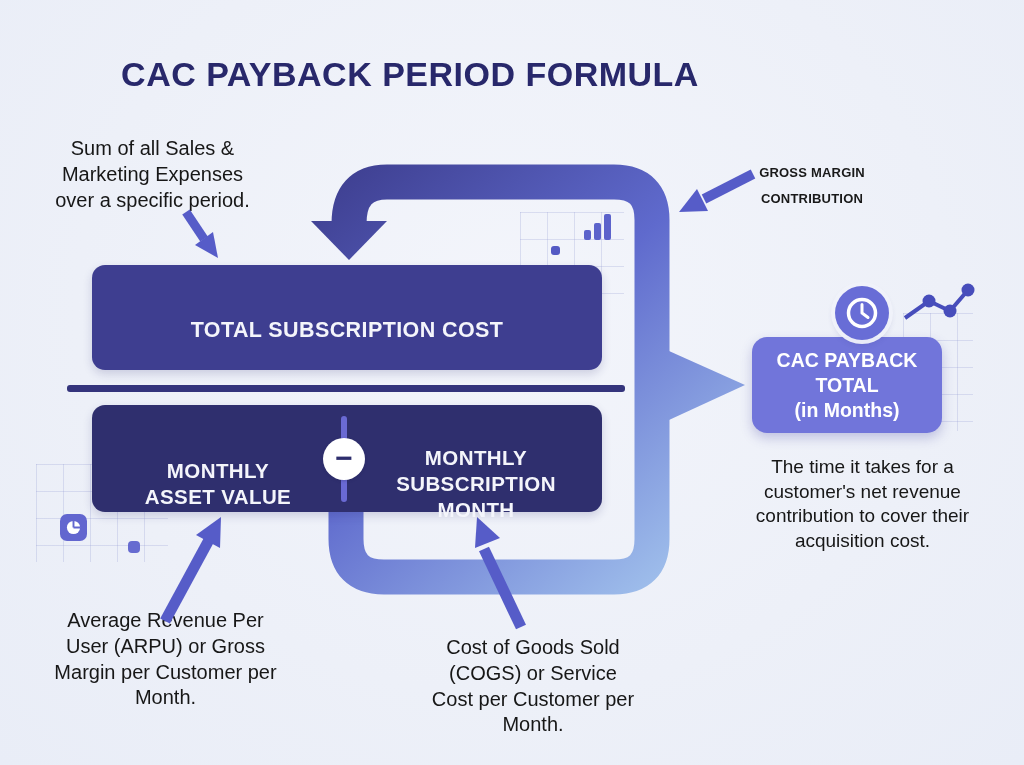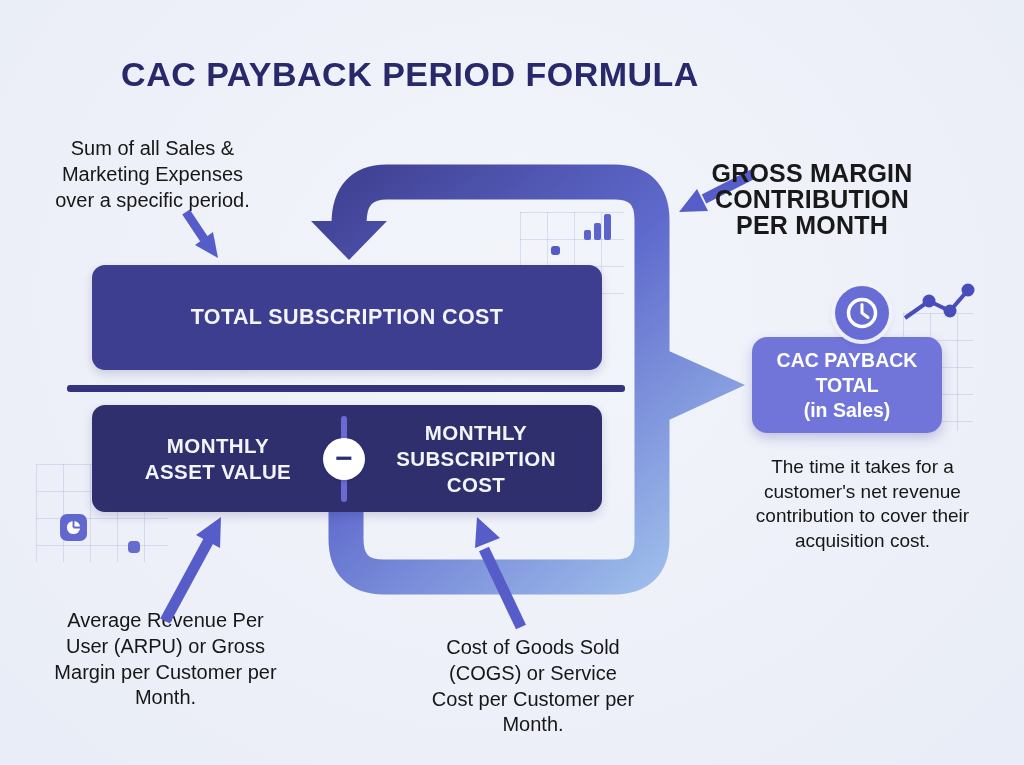--- a/index.html
+++ b/index.html
@@ -25,21 +25,21 @@
   }
   .svg-layer{left:0; top:0; z-index:1;}
   .box{
     border-radius:13px; z-index:2;
     box-shadow:0 4px 10px rgba(40,40,110,.18);
     display:flex; align-items:center; justify-content:center;
   }
   .numerator-box{left:92px; top:265px; width:510px; height:105px; background:#3e3e90;}
   .denominator-box{left:92px; top:405px; width:510px; height:107px; background:#2f2f6e;}
   .box-label{
-    color:#f4f5fb; font-weight:700; text-align:center; letter-spacing:.4px;
+    color:#f4f5fb; font-weight:700; text-align:center; letter-spacing:.4px;margin-top:25px;
   }
   .numerator-label{font-size:21.5px;}
   .den-left{left:120px; top:433px; width:196px; font-size:20.5px; line-height:26px; z-index:3;}
   .den-right{left:386px; top:420px; width:180px; font-size:20.5px; line-height:26px; z-index:3;}
   .divider-line{left:341px; top:416px; width:6px; height:86px; background:#6a6ad4; border-radius:3px; z-index:3;}
   .minus-circle{
     left:323px; top:438px; width:42px; height:42px; background:#ffffff; border-radius:50%;
     z-index:4; display:flex; align-items:center; justify-content:center;
     box-shadow:0 1px 3px rgba(30,30,80,.25);
   }
@@ -51,21 +51,21 @@
     display:flex; flex-direction:column; align-items:center; justify-content:center;
   }
   .result-line{color:#ffffff; font-weight:700; font-size:19.5px; line-height:25px; text-align:center;}
   .clock-badge{
     left:835px; top:286px; width:54px; height:54px; border-radius:50%; background:#686dd6; z-index:3;
     box-shadow:0 0 0 4px rgba(240,242,250,.95), 0 3px 7px rgba(60,60,140,.3);
     display:flex; align-items:center; justify-content:center;
   }
   .gross-margin{
     left:707px; top:160px; width:210px; text-align:center; z-index:2;
-    color:#191919; font-weight:700; font-size:25px; line-height:26px; letter-spacing:.2px;
+    color:#191919; font-weight:700; font-size:13px; line-height:26px; letter-spacing:.2px;
   }
   .note-numerator{left:55px; top:136px; width:195px;}
   .note-result{left:750px; top:455px; width:225px; font-size:19px;}
   .note-arpu{left:48px; top:608px; width:235px;}
   .note-cogs{left:428px; top:635px; width:210px;}
   .bar-chart-deco{left:584px; top:214px; display:flex; align-items:flex-end; gap:3px; z-index:1;}
   .bar-chart-deco i{display:block; width:7px; background:#5c63cb; border-radius:2px;}
   .dot-deco{background:#545ac4; border-radius:3px; z-index:1;}
   .dot1{left:551px; top:246px; width:9px; height:9px;}
   .dot2{left:128px; top:541px; width:12px; height:12px; border-radius:4px; background:#666bd0;}
@@ -155,40 +155,39 @@
     <div>MONTHLY</div>
     <div>ASSET VALUE</div>
   </div>
   <div class="abs divider-line"></div>
   <div class="abs minus-circle">
     <span class="minus-glyph">−</span>
   </div>
   <div class="abs box-label den-right">
     <div>MONTHLY</div>
     <div>SUBSCRIPTION</div>
-    <div>COST</div>
+    <div>MONTH</div>
   </div>
 
   <div class="abs gross-margin">
     <div>GROSS MARGIN</div>
     <div>CONTRIBUTION</div>
-    <div>PER MONTH</div>
   </div>
 
   <div class="abs clock-badge">
     <svg width="54" height="54" viewBox="0 0 54 54">
       <circle cx="27" cy="27" r="13.5" fill="none" stroke="#ffffff" stroke-width="3.5"></circle>
       <path d="M27 27 L27 18.5 M27 27 L33 31.5" stroke="#ffffff" stroke-width="3" stroke-linecap="round" fill="none"></path>
     </svg>
   </div>
 
   <div class="abs result-box">
     <div class="result-line">CAC PAYBACK</div>
     <div class="result-line">TOTAL</div>
-    <div class="result-line">(in Sales)</div>
+    <div class="result-line">(in Months)</div>
   </div>
 
   <div class="abs note note-result">The time it takes for a customer's net revenue contribution to cover their acquisition cost.</div>
 
   <div class="abs note note-arpu">Average Revenue Per User (ARPU) or Gross Margin per Customer per Month.</div>
   <div class="abs note note-cogs">Cost of Goods Sold (COGS) or Service Cost per Customer per Month.</div>
 
 </div>
 
 </body></html>

